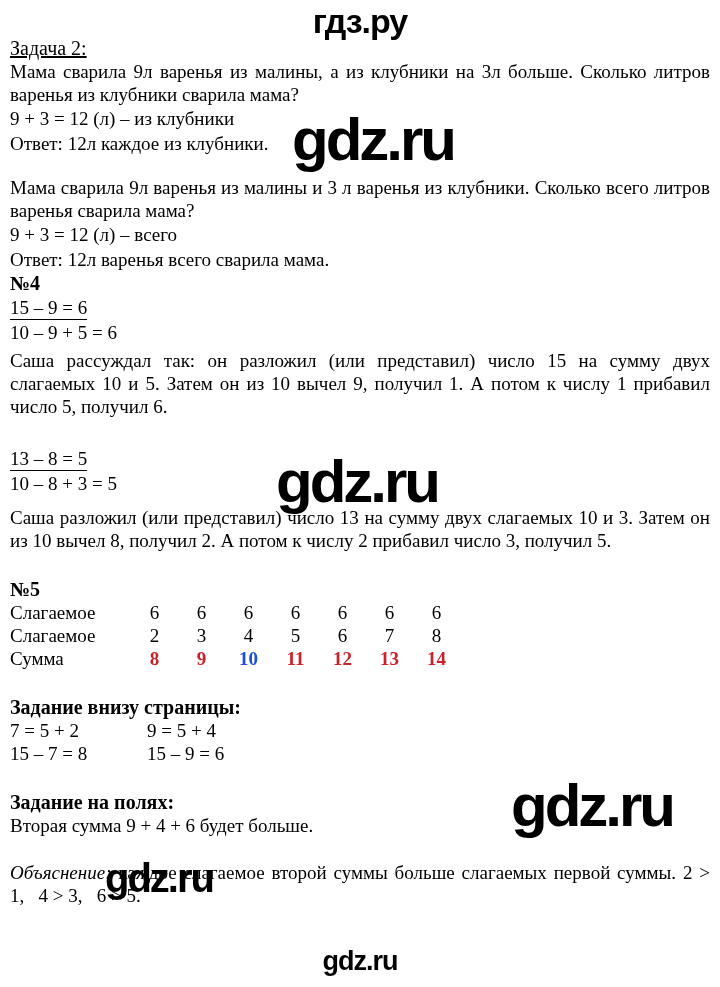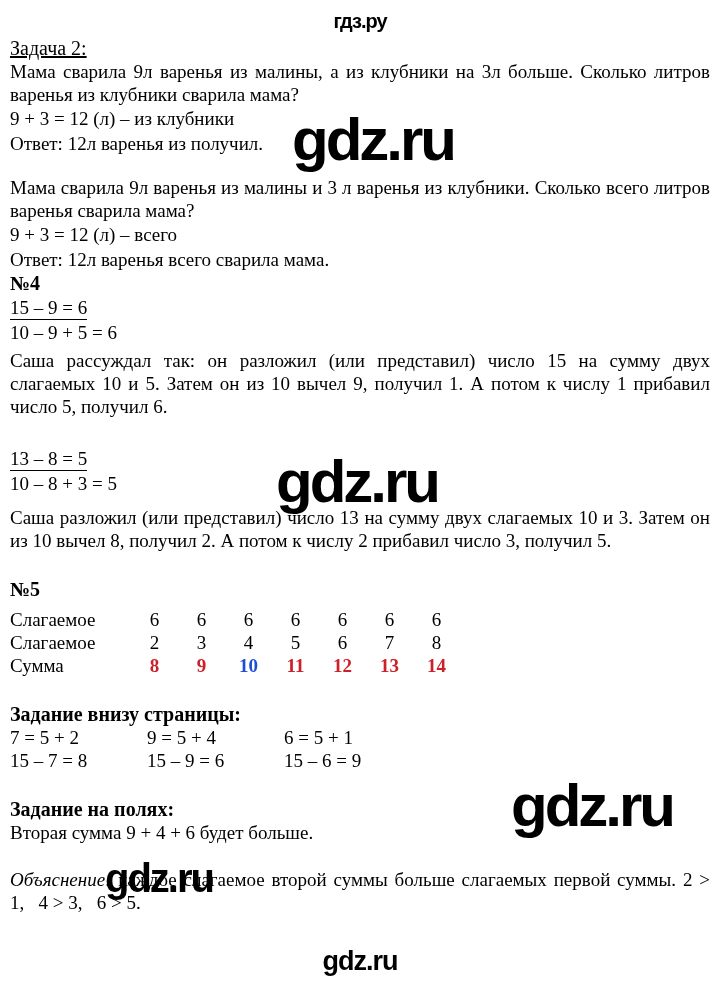--- a/index.html
+++ b/index.html
@@ -14,21 +14,21 @@
     line-height: 23px;
     overflow: hidden;
     box-sizing: border-box;
     padding: 0 10px;
   }
   .site-header {
     padding-top: 6px;
     text-align: center;
     font-family: "Liberation Sans", sans-serif;
     font-weight: bold;
-    font-size: 20px;
+    font-size: 34px;
     line-height: 30px;
     letter-spacing: -1px;
   }
   .task-title {
     font-size: 20px;
     line-height: 24px;
     text-decoration: underline;
   }
   .para { text-align: justify; }
   .eq-line { line-height: 25px; }
@@ -45,21 +45,21 @@
   .mt-ans1 { margin-bottom: 20px; }
   .mt-ans2 { }
   .mt-no4 { margin-top: 0px; }
   .mt-para3 { margin-top: 4px; }
   .mt-eq2 { margin-top: 28px; }
   .mt-para4 { margin-top: 10px; }
   .mt-no5 { margin-top: 26px; }
   .mt-bottom { margin-top: 26px; }
   .mt-margin-task { margin-top: 26px; }
   .mt-expl { margin-top: 24px; }
-  .sum-table { margin-top: 7px; }
+  .sum-table { margin-top: 0; }
   .t-row { display: flex; line-height: 23px; }
   .t-label { flex: 0 0 121px; }
   .t-cell { flex: 0 0 47px; text-align: center; }
   .t-row.sum-row .t-cell { font-weight: bold; }
   .eq-cols { display: flex; }
   .eq-col { flex: 0 0 137px; line-height: 23px; }
   .eq-col .eq-line { line-height: 23px; }
   .watermark {
     position: absolute;
     font-family: "Liberation Sans", sans-serif;
@@ -88,21 +88,21 @@
 </head>
 <body>
 
 <div class="page">
 
   <div class="site-header">гдз.ру</div>
 
   <div class="task-title">Задача 2:</div>
   <div class="para">Мама сварила 9л варенья из малины, а из клубники на 3л больше. Сколько литров варенья из клубники сварила мама?</div>
   <div class="eq-line">9 + 3 = 12 (л) – из клубники</div>
-  <div class="eq-line mt-ans1">Ответ: 12л варенья из получил.</div>
+  <div class="eq-line mt-ans1">Ответ: 12л каждое из клубники.</div>
 
   <div class="para">Мама сварила 9л варенья из малины и 3 л варенья из клубники. Сколько всего литров варенья сварила мама?</div>
   <div class="eq-line">9 + 3 = 12 (л) – всего</div>
   <div class="eq-line mt-ans2">Ответ: 12л варенья всего сварила мама.</div>
 
   <div class="bold-head mt-no4">№4</div>
   <div class="eq-line"><span class="eq-underline">15 – 9 = 6</span></div>
   <div class="eq-line">10 – 9 + 5 = 6</div>
   <div class="para mt-para3">Саша рассуждал так: он разложил (или представил) число 15 на сумму двух слагаемых 10 и 5. Затем он из 10 вычел 9, получил 1. А потом к числу 1 прибавил число 5, получил 6.</div>
 
@@ -147,24 +147,20 @@
   <div class="bold-head mt-bottom">Задание внизу страницы:</div>
   <div class="eq-cols">
     <div class="eq-col">
       <div class="eq-line">7 = 5 + 2</div>
       <div class="eq-line">15 – 7 = 8</div>
     </div>
     <div class="eq-col">
       <div class="eq-line">9 = 5 + 4</div>
       <div class="eq-line">15 – 9 = 6</div>
     </div>
-    <div class="eq-col">
-      <div class="eq-line">6 = 5 + 1</div>
-      <div class="eq-line">15 – 6 = 9</div>
-    </div>
   </div>
 
   <div class="bold-head mt-margin-task">Задание на полях:</div>
   <div>Вторая сумма 9 + 4 + 6 будет больше.</div>
   <div class="para mt-expl"><span class="italic">Объяснение:</span><span> каждое слагаемое второй суммы больше слагаемых первой суммы. 2 &gt; 1,&nbsp;&nbsp; 4 &gt; 3,&nbsp;&nbsp; 6 &gt; 5.</span></div>
 
   <div class="watermark wm-1">gdz.ru</div>
   <div class="watermark wm-2">gdz.ru</div>
   <div class="watermark wm-3">gdz.ru</div>
   <div class="watermark wm-4">gdz.ru</div>

